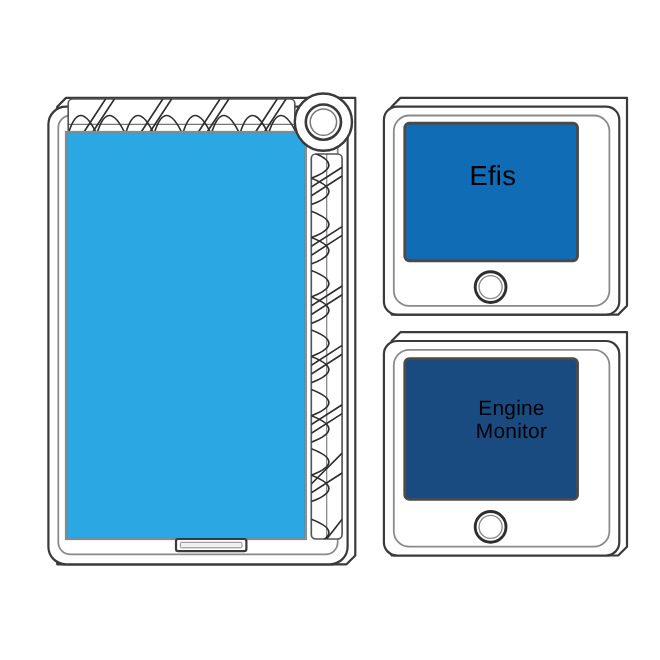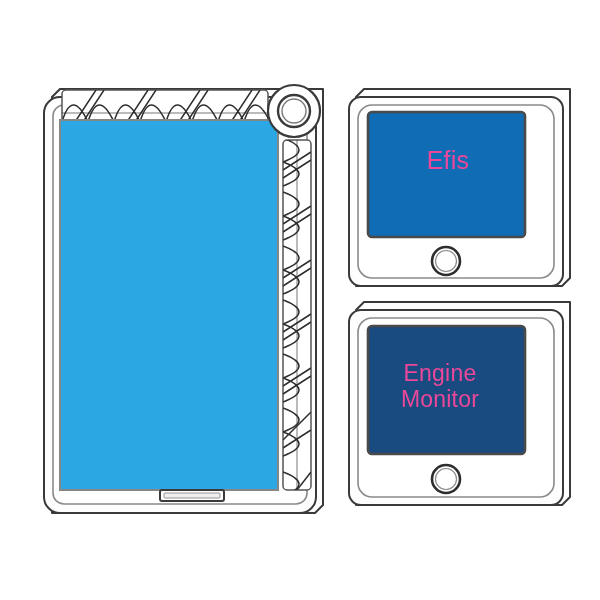--- a/index.html
+++ b/index.html
@@ -22,21 +22,21 @@
   #avionics-svg {
     position: absolute;
     left: 0;
     top: 0;
     width: 600px;
     height: 600px;
     display: block;
   }
   .screen-label {
     position: absolute;
-    color: #ec4899;
+    color: #000000;
     font-family: "Liberation Sans", sans-serif;
     font-weight: 400;
     text-align: center;
     line-height: 1.12;
     white-space: pre-line;
     pointer-events: none;
     letter-spacing: 0.2px;
   }
   #nav-screen-label {
     left: 62px;
@@ -44,24 +44,24 @@
     width: 214px;
     font-size: 31px;
   }
   #efis-screen-label {
     left: 372px;
     top: 146px;
     width: 152px;
     font-size: 25px;
   }
   #engine-screen-label {
-    left: 364px;
+    left: 389px;
     top: 361px;
     width: 152px;
-    font-size: 23px;
+    font-size: 19px;
   }
 </style>
 </head>
 <body>
 
 <div id="stage">
 
   <svg id="avionics-svg" viewBox="0 0 600 600" xmlns="http://www.w3.org/2000/svg">
 
     <defs>

